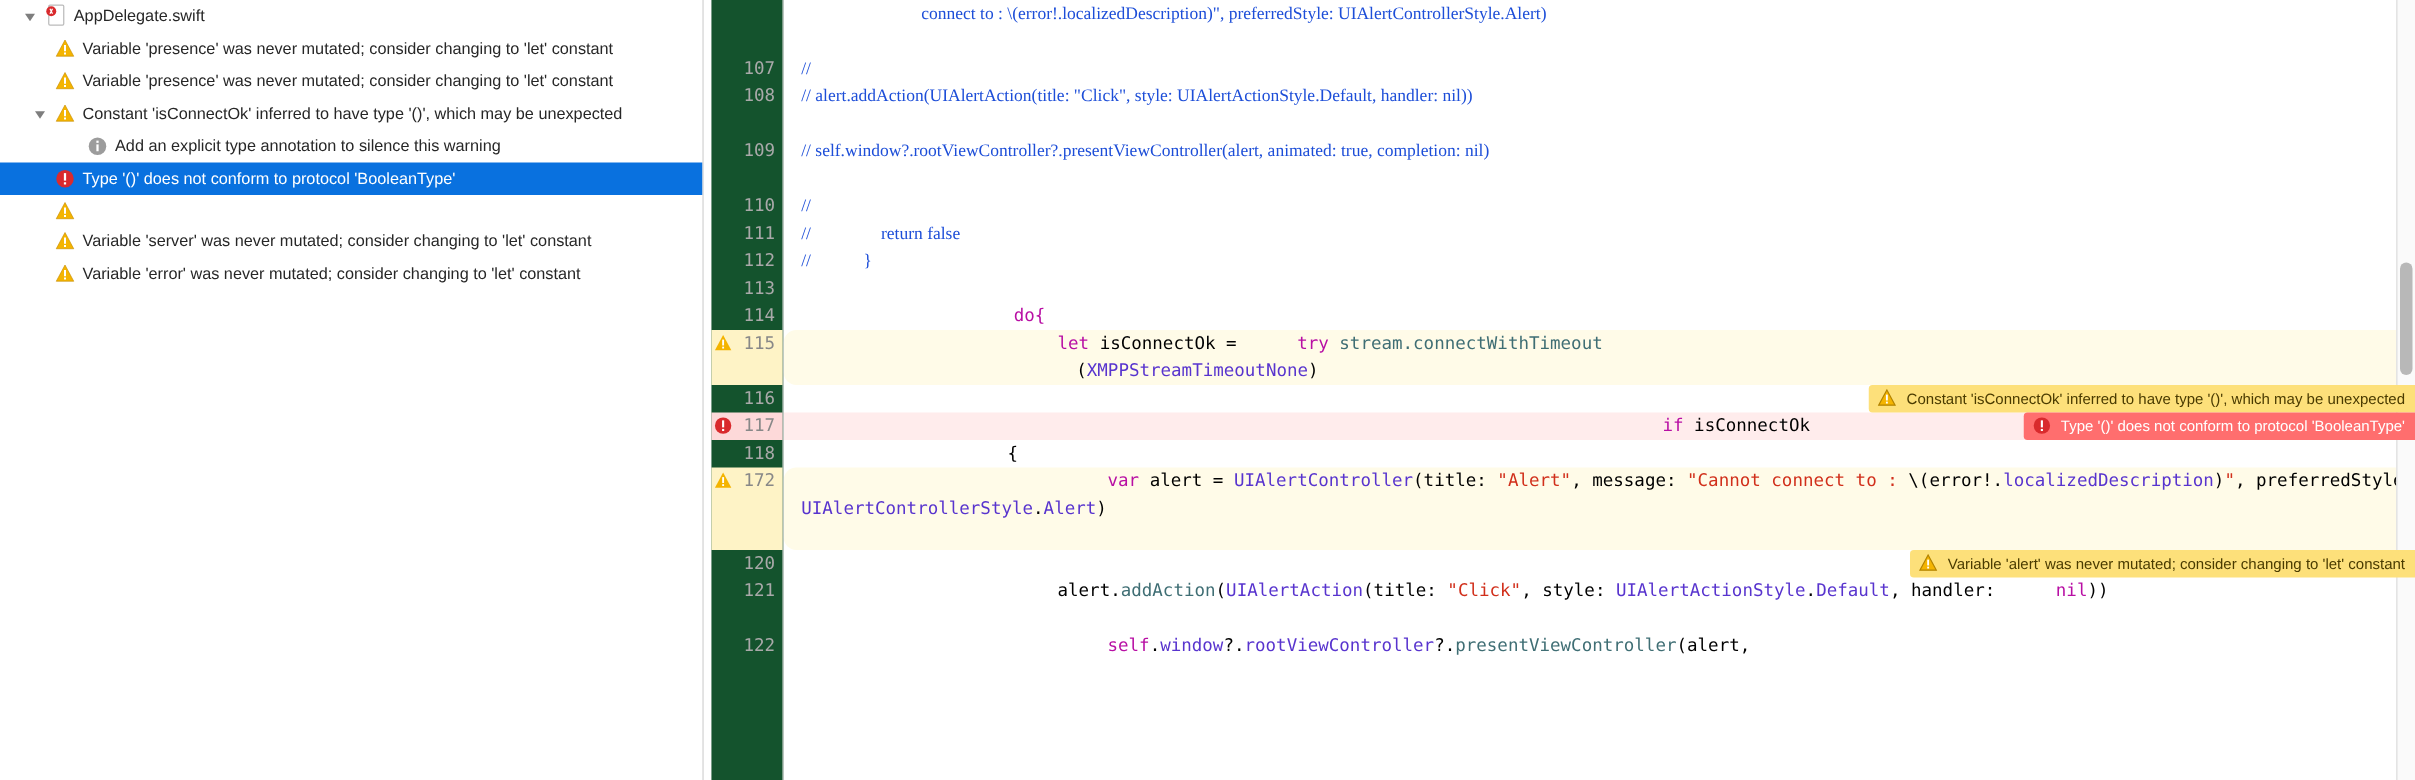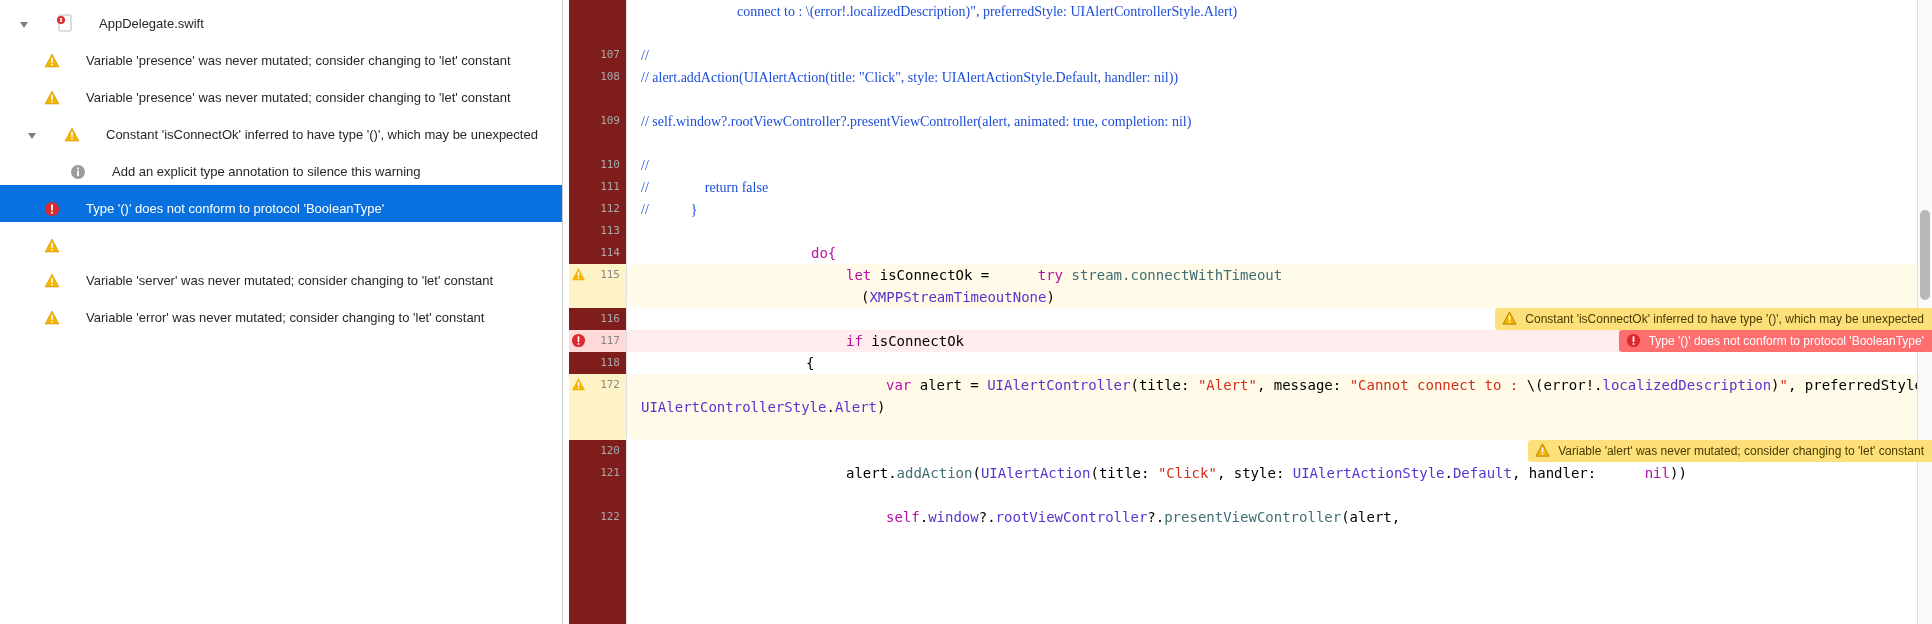--- a/index.html
+++ b/index.html
@@ -15,24 +15,23 @@
     
     .sidebar {
       width: 563px;
       border-right: 1px solid #ccc;
       overflow: hidden;
       background: #fff;
     }
     .file-row, .issue-row {
       display: flex;
       align-items: flex-start;
-      padding: 14px 0 3px 8px;
+      padding: 3px 0 3px 8px;
       line-height: 20px;
       color: #272727;
-      gap: 20px;
     }
     .file-row {
       padding-left: 18px;
     }
     .issue-row {
       padding-left: 44px;
     }
     .issue-row.child {
       padding-left: 70px;
     }
@@ -83,25 +82,25 @@
       position: relative;
       overflow: hidden;
     }
     .code-area {
       flex: 1;
       display: flex;
       overflow: hidden;
     }
     .gutter {
       width: 58px;
-      background: #7f1d1d;
+      background: #14532d;
       text-align: right;
       color: #a9a9a9;
       border-right: 1px solid #e0e0e0;
-      font-size: 11px;
+      font-size: 14px;
       position: relative;
     }
     .gutline {
       height: 22px;
       line-height: 22px;
       padding-right: 6px;
       position: relative;
     }
     .gutline.warn { background: #fef3c6; color: #888; padding-left: 12px; }
     .gutline.err { background: #fdd9d9; color: #888; }
@@ -119,21 +118,21 @@
       overflow: hidden;
     }
     .cline {
       height: 22px;
       line-height: 22px;
       white-space: pre;
       padding-left: 14px;
       position: relative;
     }
     .cline.warn-bg { background: #fffbe8; border-radius: 10px; }
-    .cline.err-bg { background: #ffecec; }
+    .cline.err-bg { background: #ffecec; text-align: center; }
     
     .comment { color: #1d4ed8; font-family: Liberation Serif, serif; }
     .keyword { color: #b80fa4; margin-left: 40px; }
     .string { color: #d12f1b; }
     .type { color: #5834ce; }
     .call { color: #3f6e74; }
     .plain { color: #000; }
 
     .inline-issue {
       position: absolute;

